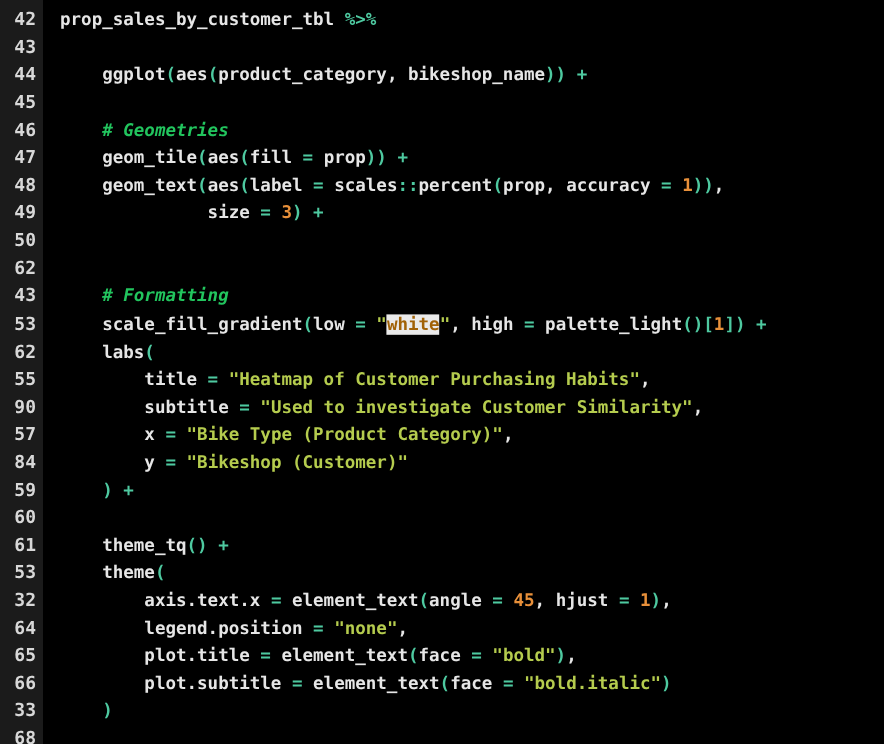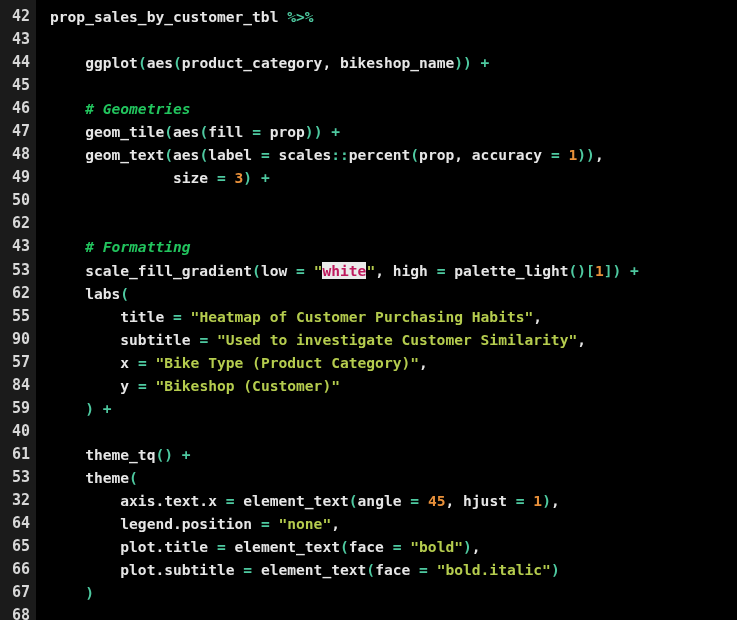--- a/index.html
+++ b/index.html
@@ -55,21 +55,21 @@
     line-height: 23.05px;
     white-space: pre;
     color: #e6e6e6;
   }
   .t-plain   { color: #e6e6e6; }
   .t-op      { color: #4ec9a0; }
   .t-punct   { color: #4ec9a0; }
   .t-num     { color: #e8903a; }
   .t-str     { color: #b5cc4e; }
   .t-comment { color: #22c55e; font-style: italic; }
-  .t-sel     { background: #eaeaea; color: #be185d; }
+  .t-sel     { background: #eaeaea; color: #a16207; }
 </style>
 </head>
 <body>
 
 <div id="editor">
   <div id="gutter">
       <div class="ln">42</div>
       <div class="ln">43</div>
       <div class="ln">44</div>
       <div class="ln">45</div>
@@ -80,24 +80,24 @@
       <div class="ln">50</div>
       <div class="ln">62</div>
       <div class="ln">43</div>
       <div class="ln">53</div>
       <div class="ln">62</div>
       <div class="ln">55</div>
       <div class="ln">90</div>
       <div class="ln">57</div>
       <div class="ln">84</div>
       <div class="ln">59</div>
-      <div class="ln">40</div>
+      <div class="ln">60</div>
       <div class="ln">61</div>
       <div class="ln">53</div>
       <div class="ln">32</div>
       <div class="ln">64</div>
       <div class="ln">65</div>
       <div class="ln">66</div>
-      <div class="ln">67</div>
+      <div class="ln">33</div>
       <div class="ln">68</div>
     </div>
   <div id="code"><div class="line"><span class="t-plain">prop_sales_by_customer_tbl </span><span class="t-op">%&gt;%</span></div><div class="line">&nbsp;</div><div class="line"><span class="t-plain">    ggplot</span><span class="t-punct">(</span><span class="t-plain">aes</span><span class="t-punct">(</span><span class="t-plain">product_category, bikeshop_name</span><span class="t-punct">))</span><span class="t-plain"> </span><span class="t-op">+</span></div><div class="line">&nbsp;</div><div class="line"><span class="t-comment">    # Geometries</span></div><div class="line"><span class="t-plain">    geom_tile</span><span class="t-punct">(</span><span class="t-plain">aes</span><span class="t-punct">(</span><span class="t-plain">fill </span><span class="t-op">=</span><span class="t-plain"> prop</span><span class="t-punct">))</span><span class="t-plain"> </span><span class="t-op">+</span></div><div class="line"><span class="t-plain">    geom_text</span><span class="t-punct">(</span><span class="t-plain">aes</span><span class="t-punct">(</span><span class="t-plain">label </span><span class="t-op">=</span><span class="t-plain"> scales</span><span class="t-op">::</span><span class="t-plain">percent</span><span class="t-punct">(</span><span class="t-plain">prop, accuracy </span><span class="t-op">=</span><span class="t-plain"> </span><span class="t-num">1</span><span class="t-punct">))</span><span class="t-plain">,</span></div><div class="line"><span class="t-plain">              size </span><span class="t-op">=</span><span class="t-plain"> </span><span class="t-num">3</span><span class="t-punct">)</span><span class="t-plain"> </span><span class="t-op">+</span></div><div class="line">&nbsp;</div><div class="line">&nbsp;</div><div class="line"><span class="t-comment">    # Formatting</span></div><div class="line"><span class="t-plain">    scale_fill_gradient</span><span class="t-punct">(</span><span class="t-plain">low </span><span class="t-op">=</span><span class="t-plain"> </span><span class="t-str">"</span><span class="t-sel">white</span><span class="t-str">"</span><span class="t-plain">, high </span><span class="t-op">=</span><span class="t-plain"> palette_light</span><span class="t-punct">()</span><span class="t-punct">[</span><span class="t-num">1</span><span class="t-punct">])</span><span class="t-plain"> </span><span class="t-op">+</span></div><div class="line"><span class="t-plain">    labs</span><span class="t-punct">(</span></div><div class="line"><span class="t-plain">        title </span><span class="t-op">=</span><span class="t-plain"> </span><span class="t-str">"Heatmap of Customer Purchasing Habits"</span><span class="t-plain">,</span></div><div class="line"><span class="t-plain">        subtitle </span><span class="t-op">=</span><span class="t-plain"> </span><span class="t-str">"Used to investigate Customer Similarity"</span><span class="t-plain">,</span></div><div class="line"><span class="t-plain">        x </span><span class="t-op">=</span><span class="t-plain"> </span><span class="t-str">"Bike Type (Product Category)"</span><span class="t-plain">,</span></div><div class="line"><span class="t-plain">        y </span><span class="t-op">=</span><span class="t-plain"> </span><span class="t-str">"Bikeshop (Customer)"</span></div><div class="line"><span class="t-plain">    </span><span class="t-punct">)</span><span class="t-plain"> </span><span class="t-op">+</span></div><div class="line">&nbsp;</div><div class="line"><span class="t-plain">    theme_tq</span><span class="t-punct">()</span><span class="t-plain"> </span><span class="t-op">+</span></div><div class="line"><span class="t-plain">    theme</span><span class="t-punct">(</span></div><div class="line"><span class="t-plain">        axis.text.x </span><span class="t-op">=</span><span class="t-plain"> element_text</span><span class="t-punct">(</span><span class="t-plain">angle </span><span class="t-op">=</span><span class="t-plain"> </span><span class="t-num">45</span><span class="t-plain">, hjust </span><span class="t-op">=</span><span class="t-plain"> </span><span class="t-num">1</span><span class="t-punct">)</span><span class="t-plain">,</span></div><div class="line"><span class="t-plain">        legend.position </span><span class="t-op">=</span><span class="t-plain"> </span><span class="t-str">"none"</span><span class="t-plain">,</span></div><div class="line"><span class="t-plain">        plot.title </span><span class="t-op">=</span><span class="t-plain"> element_text</span><span class="t-punct">(</span><span class="t-plain">face </span><span class="t-op">=</span><span class="t-plain"> </span><span class="t-str">"bold"</span><span class="t-punct">)</span><span class="t-plain">,</span></div><div class="line"><span class="t-plain">        plot.subtitle </span><span class="t-op">=</span><span class="t-plain"> element_text</span><span class="t-punct">(</span><span class="t-plain">face </span><span class="t-op">=</span><span class="t-plain"> </span><span class="t-str">"bold.italic"</span><span class="t-punct">)</span></div><div class="line"><span class="t-plain">    </span><span class="t-punct">)</span></div><div class="line">&nbsp;</div></div>
 </div>
 
 </body></html>

